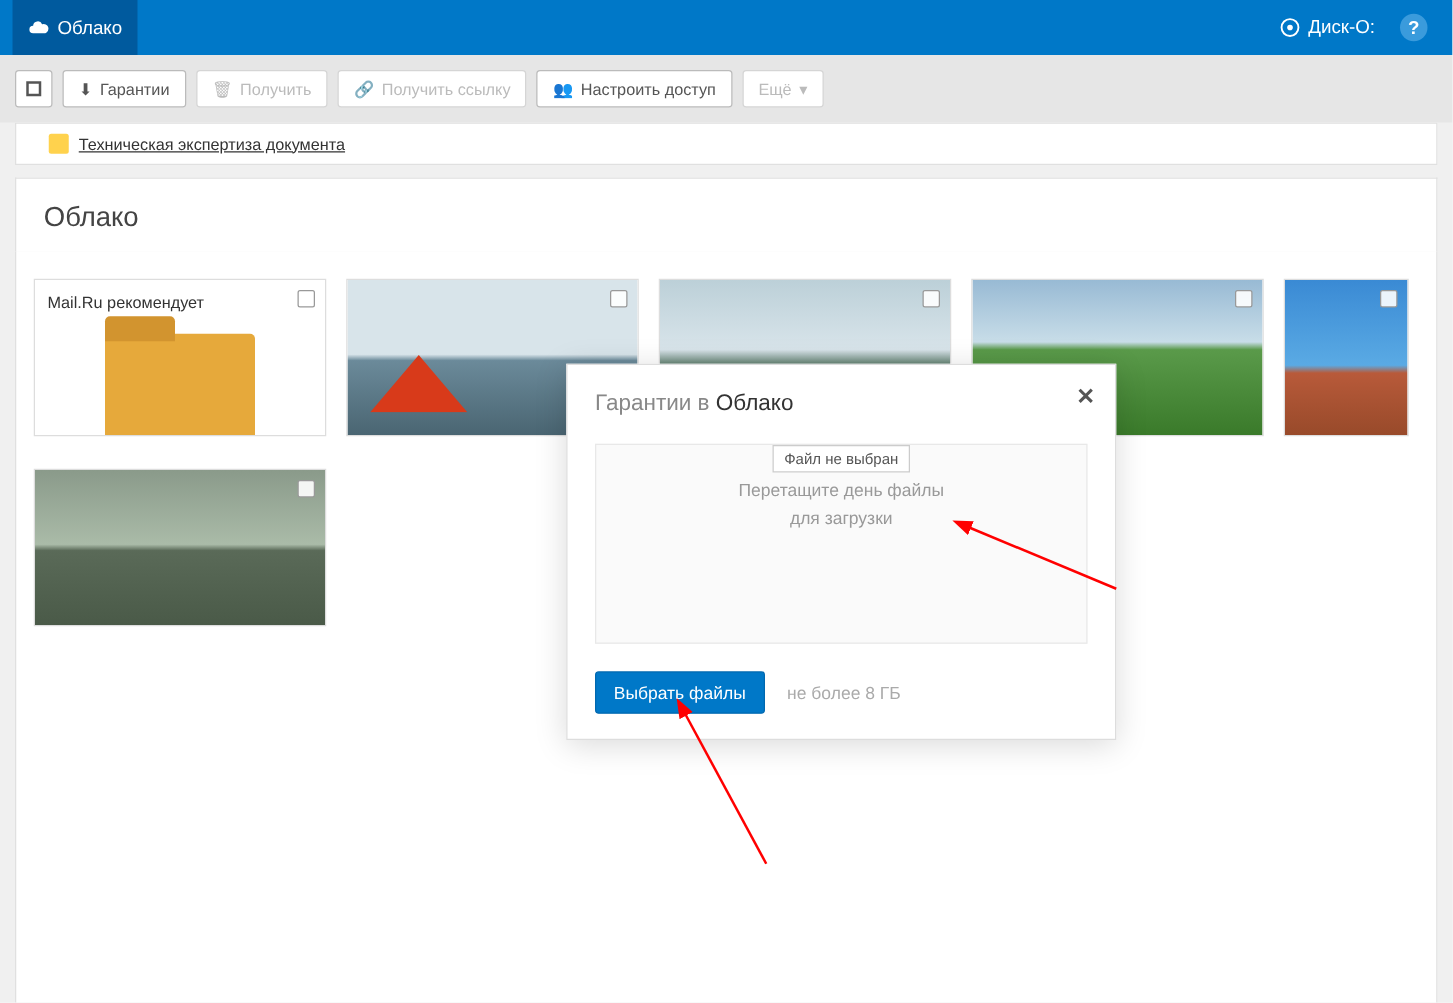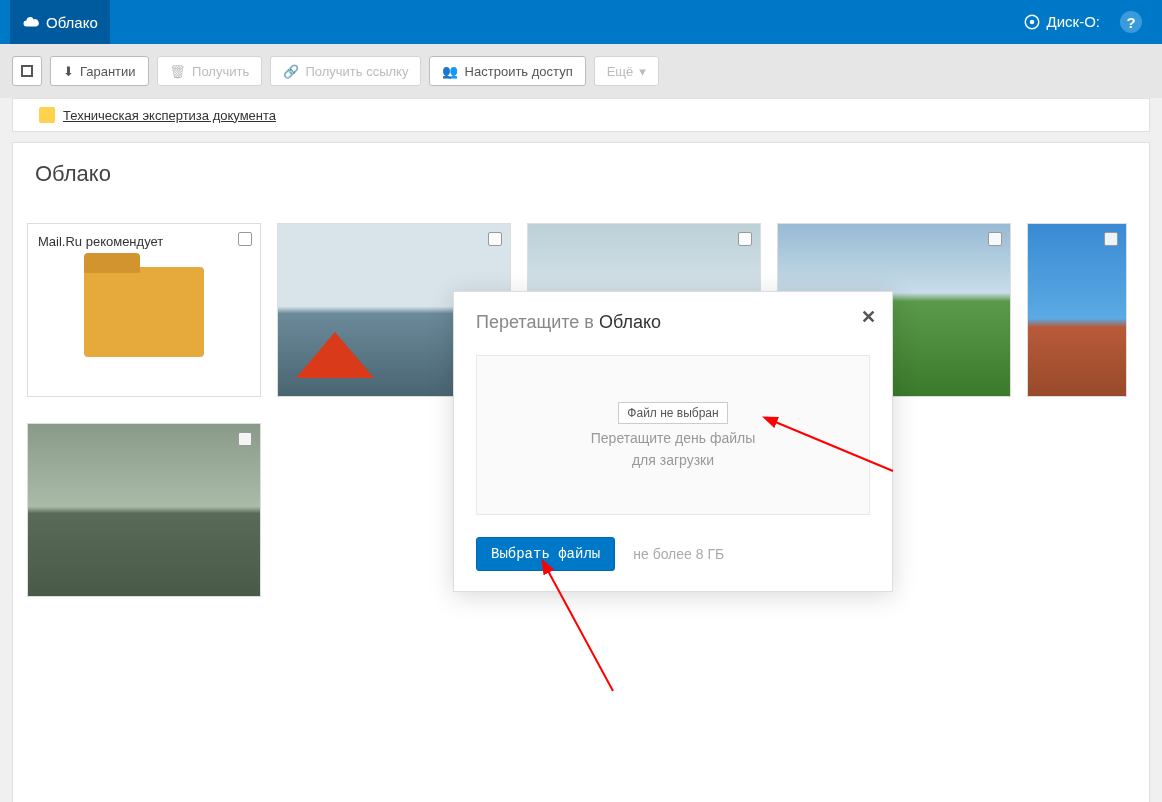--- a/index.html
+++ b/index.html
@@ -26,21 +26,21 @@
   .ad .feather { width: 16px; height: 16px; background: #ffd24d; border-radius: 2px; position: relative; }
   .ad a { color: #333; text-decoration: underline; }
 
   
   .crumb { padding: 18px 22px 14px 22px; font-size: 22px; color: #444; background: #fff; margin: 10px 12px 0 12px; border: 1px solid #e0e0e0; border-bottom: none; }
 
   
   .content { background: #fff; margin: 0 12px 12px 12px; border: 1px solid #e0e0e0; border-top: none; padding: 22px 14px; position: relative; min-height: 620px; }
   .grid { display: flex; flex-wrap: wrap; gap: 16px; }
 
-  .tile { width: 234px; height: 174px; border: 1px solid #ddd; background: #fff; position: relative; overflow: hidden; }
+  .tile { width: 234px; height: 126px; border: 1px solid #ddd; background: #fff; position: relative; overflow: hidden; }
   .tile .chk { position: absolute; top: 8px; right: 8px; width: 14px; height: 14px; background: #fff; border: 1px solid #999; border-radius: 2px; }
   .tile.folder-tile { padding: 10px; }
   .tile.folder-tile .ttl { font-size: 13px; color: #333; }
   .folder-ico { width: 120px; height: 90px; margin: 18px auto 0 auto; background: #e6a93b; border-radius: 4px; position: relative; }
   .folder-ico:before { content: ""; position: absolute; top: -14px; left: 0; width: 56px; height: 20px; background: #d2942f; border-radius: 4px 4px 0 0; }
 
   .thumb { width: 100%; height: 100%; position: relative; }
   .thumb .chk { position: absolute; top: 8px; right: 8px; width: 14px; height: 14px; background: rgba(255,255,255,0.9); border: 1px solid #999; border-radius: 2px; }
 
   
@@ -52,24 +52,24 @@
   .reflect { background: linear-gradient(to bottom, #8a9a8a 0%, #aabba8 48%, #5a6a58 52%, #4a5a48 100%); }
 
   
   .row2 { margin-top: 26px; }
 
   
   .modal { position: absolute; left: 440px; top: 90px; width: 440px; background: #fff; border: 1px solid #ddd; box-shadow: 0 4px 24px rgba(0,0,0,0.15); padding: 20px 22px; z-index: 50; }
   .modal .m-title { font-size: 18px; color: #888; margin-bottom: 22px; }
   .modal .m-title .dest { color: #333; }
   .modal .close { position: absolute; top: 14px; right: 16px; font-size: 18px; color: #555; cursor: pointer; font-weight: bold; }
-  .dropzone { border: 1px solid #e8e8e8; background: #fafafa; height: 160px; display: flex; flex-direction: column; align-items: center; justify-content: center; color: #999; font-size: 14px; gap: 6px; position: relative; }
+  .dropzone { border: 1px solid #e8e8e8; background: #fafafa; height: 160px; display: flex; flex-direction: column; align-items: center; color: #999; font-size: 14px; gap: 6px; position: relative; }
   .dropzone .nf { border: 1px solid #ccc; background: #fff; padding: 3px 8px; font-size: 12px; color: #555; }
   .modal .actions { display: flex; align-items: center; gap: 18px; margin-top: 22px; }
-  .primary { background: #0078c8; color: #fff; border: 1px solid #0068b0; padding: 8px 14px; font-size: 14px; border-radius: 3px; cursor: pointer; font-family: Liberation Mono, monospace; }
+  .primary { background: #0078c8; color: #fff; border: 1px solid #0068b0; padding: 8px 14px; font-size: 14px; border-radius: 3px; cursor: pointer; }
   .hint { color: #aaa; font-size: 14px; }
 
   
   .arrows { position: absolute; left: 0; top: 0; width: 100%; height: 100%; pointer-events: none; z-index: 60; }
 
   svg.icon { width: 18px; height: 18px; fill: currentColor; }
 </style>
 </head>
 <body>
 
@@ -167,21 +167,21 @@
     <div class="tile">
       <div class="thumb reflect">
         <div class="chk"></div>
       </div>
     </div>
   </div>
 
   <div class="modal">
     <div class="close">✕</div>
     <div class="m-title">
-      <span>Перетащите в</span>
+      <span>Гарантии в</span>
       <span class="dest">Облако</span>
     </div>
     <div class="dropzone">
       <div class="nf">Файл не выбран</div>
       <div>Перетащите день файлы</div>
       <div>для загрузки</div>
     </div>
     <div class="actions">
       <button class="primary">Выбрать файлы</button>
       <span class="hint">не более 8 ГБ</span>

